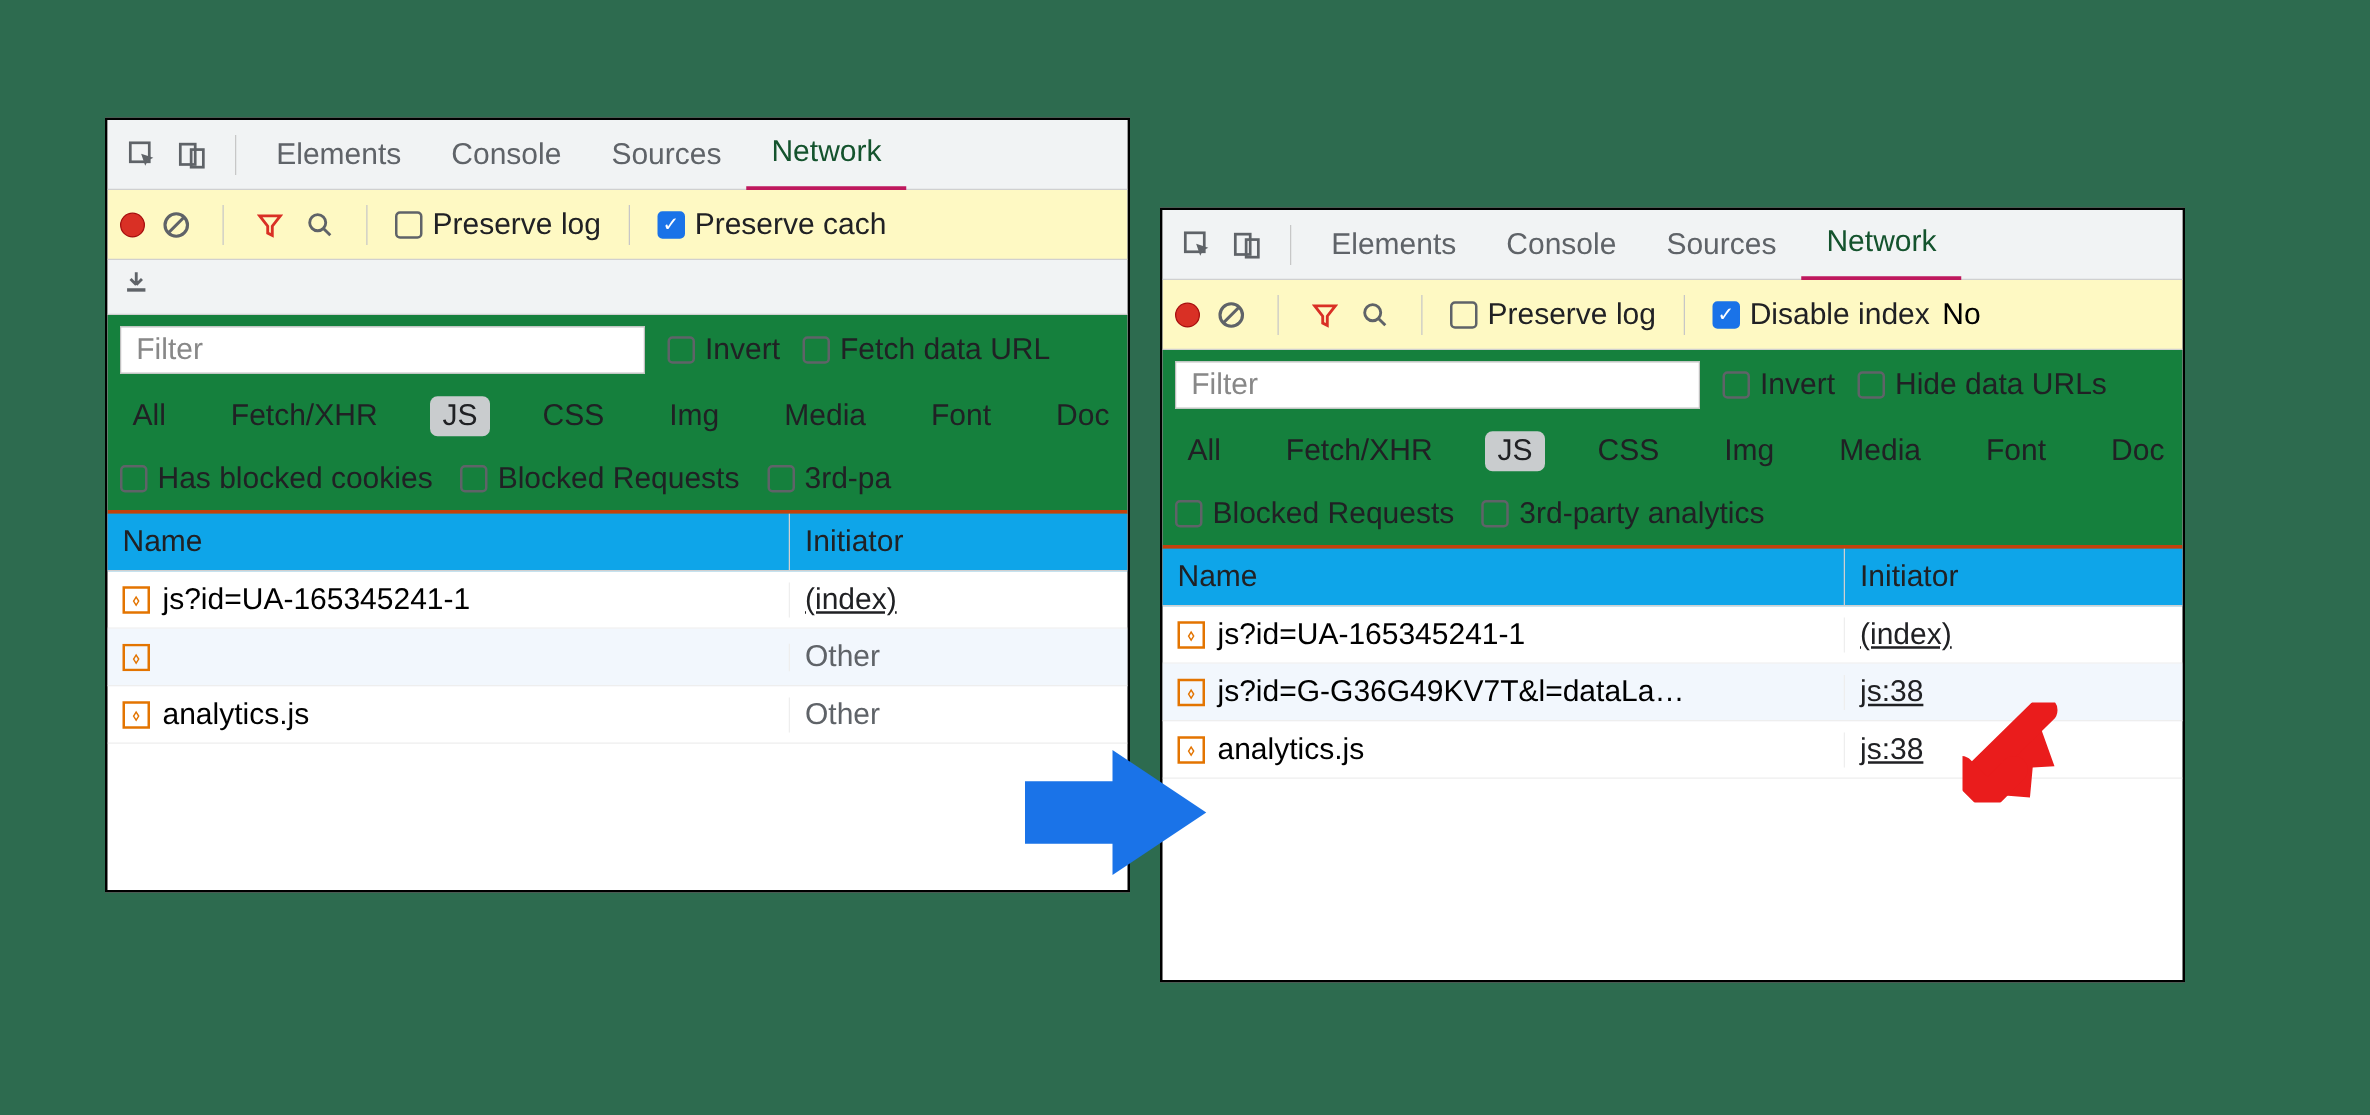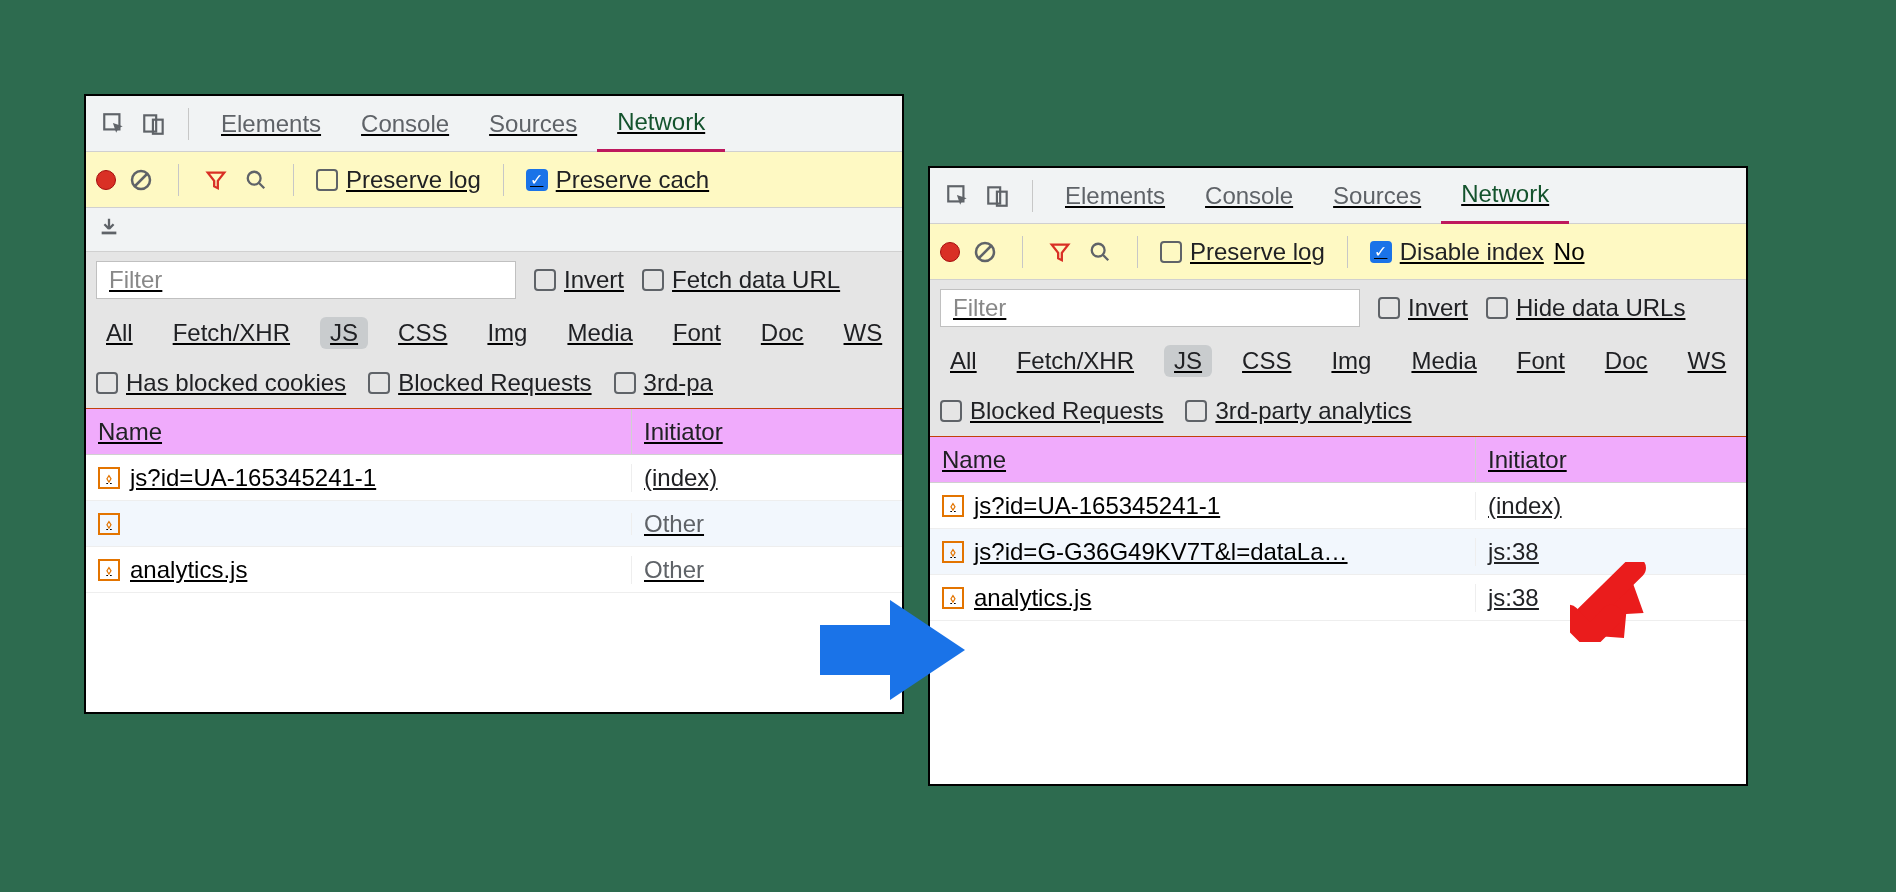--- a/index.html
+++ b/index.html
@@ -9,21 +9,20 @@
     width: 1896px;
     height: 892px;
     position: relative;
     font-size: 24px;
   }
   .panel {
     position: absolute;
     background: #fff;
     border: 2px solid #000;
     overflow: hidden;
-    text-decoration: underline;
   }
   .panel-left  { left: 84px;  top: 94px;  width: 820px; height: 620px; }
   .panel-right { left: 928px; top: 166px; width: 820px; height: 620px; }
 
   .tabbar {
     display: flex;
     align-items: center;
     border-bottom: 1px solid #d0d0d0;
     background: #f1f3f4;
     height: 56px;
@@ -56,33 +55,33 @@
   }
   .box {
     width:22px;height:22px;border:2px solid #5f6368;border-radius:4px;
     display:flex;align-items:center;justify-content:center;
   }
   .box.checked { background:#1a73e8;border-color:#1a73e8;color:#fff;font-size:16px; }
 
   .dl-row { height:44px;display:flex;align-items:center;padding:0 12px;border-bottom:1px solid #d0d0d0;background:#f1f3f4; }
   .dl-row .icon-btn{color:#5f6368;}
 
-  .filter-area { border-bottom:1px solid #c2410c;background:#e5e5e5; }
+  .filter-area { border-bottom:3px solid #c2410c;background:#15803d; }
   .filter-row1 { display:flex;align-items:center;height:56px;padding:0 10px;gap:18px;overflow:hidden;white-space:nowrap; }
   .filter-input {
     border:1px solid #c0c0c0;background:#fff;height:38px;flex:0 0 420px;
     padding:0 12px;color:#888;font-size:24px;display:flex;align-items:center;
   }
-  .type-row { display:flex;align-items:center;height:50px;padding:0 10px;gap:20px;white-space:nowrap;overflow:hidden;color:#202124; }
+  .type-row { display:flex;align-items:center;height:50px;padding:0 10px;gap:32px;white-space:nowrap;overflow:hidden;color:#202124; }
   .type-pill { padding:2px 10px;border-radius:6px; }
   .type-pill.sel { background:#c9ccce; }
   .check-row { display:flex;align-items:center;height:50px;padding:0 10px;gap:22px;white-space:nowrap;overflow:hidden;color:#202124; }
 
   .grid-head {
-    display:flex;border-bottom:1px solid #d0d0d0;background:#f0abfc;height:46px;align-items:flex-end;color:#202124;
+    display:flex;border-bottom:1px solid #d0d0d0;background:#0ea5e9;height:46px;align-items:flex-end;color:#202124;
   }
   .col-name { flex:1;border-right:1px solid #d0d0d0;padding:0 12px;height:100%;display:flex;align-items:center; }
   .col-init { width:270px;padding:0 12px;height:100%;display:flex;align-items:center; }
   .grid-row {
     display:flex;height:46px;align-items:center;border-bottom:1px solid #eee;
   }
   .grid-row:nth-child(even){background:#f2f7fd;}
   .cell-name { flex:1;border-right:1px solid #eee;padding:0 12px;display:flex;align-items:center;gap:10px;overflow:hidden;white-space:nowrap;text-overflow:ellipsis; }
   .cell-init { width:270px;padding:0 12px;display:flex;align-items:center;color:#5f6368; }
   .cell-init .link { text-decoration:underline;color:#202124; }

